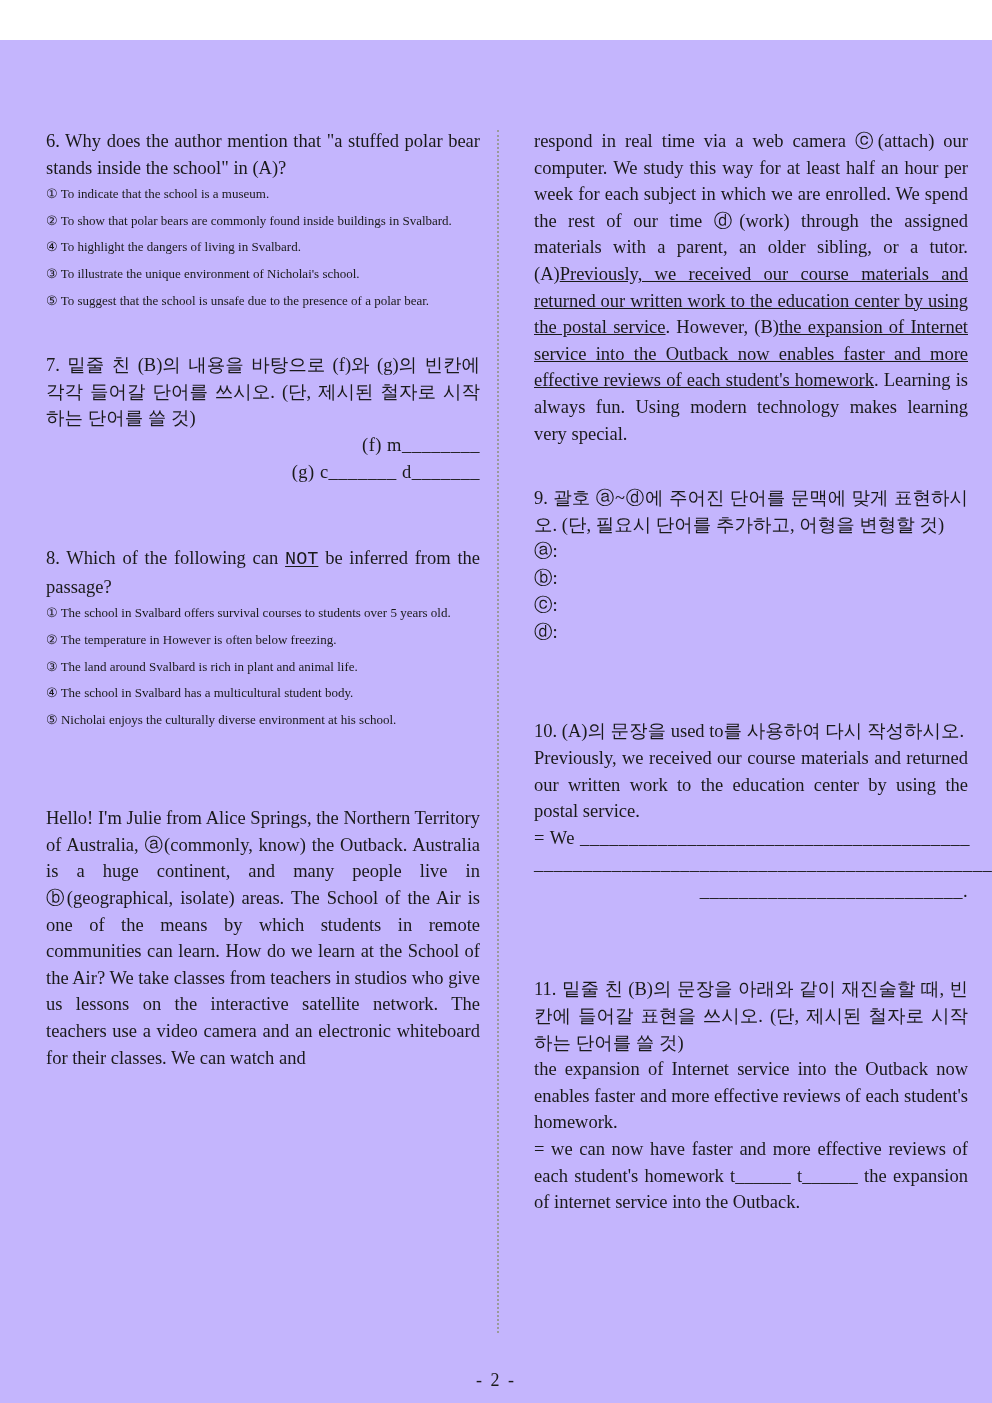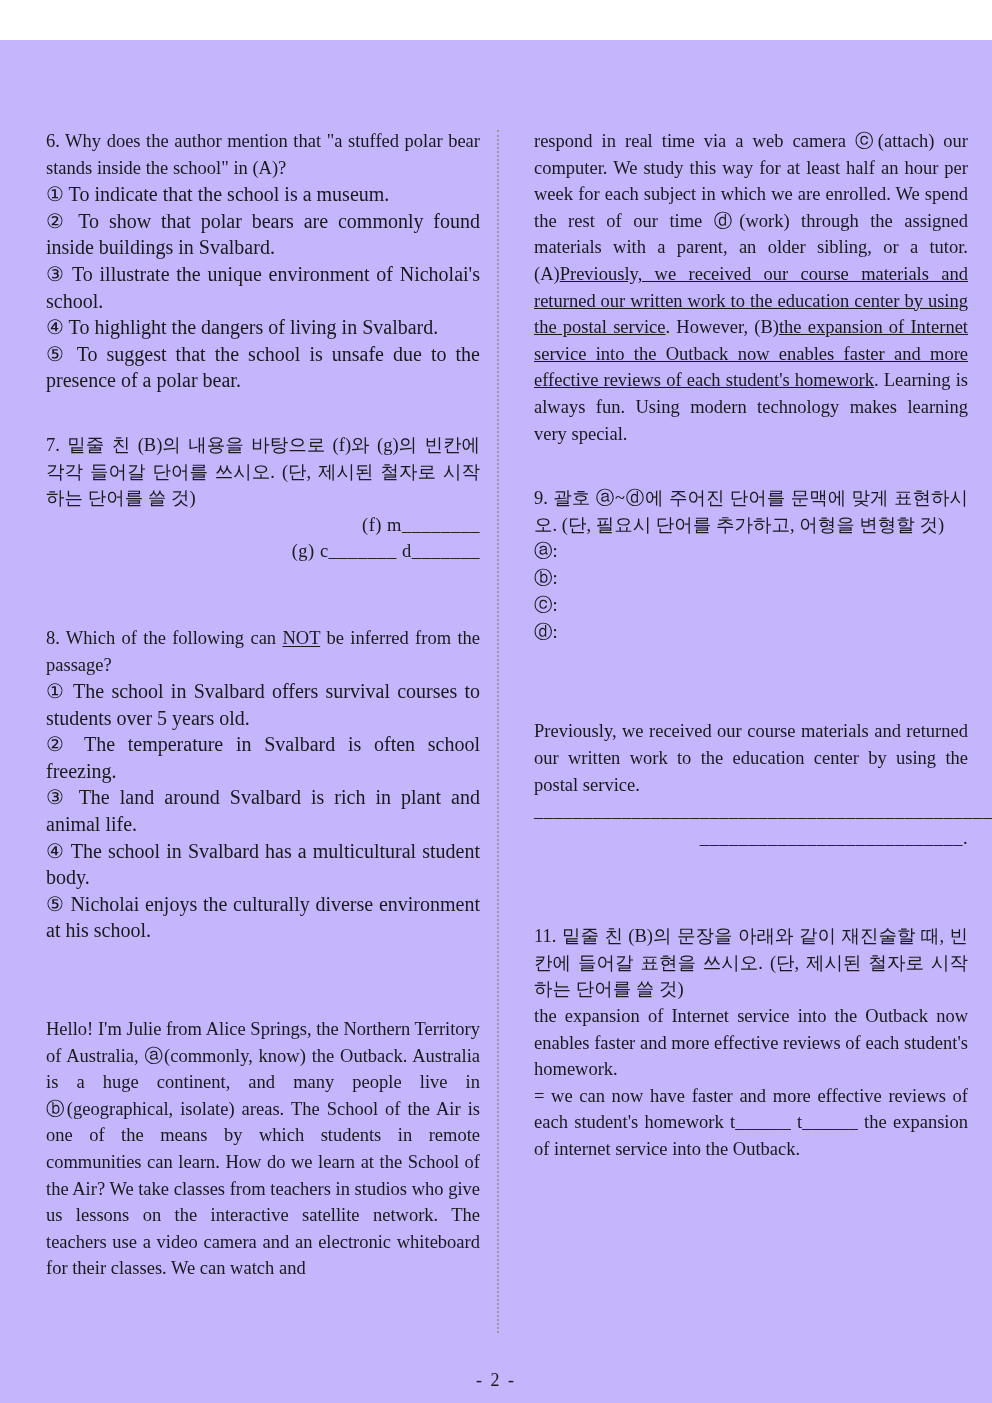--- a/index.html
+++ b/index.html
@@ -58,26 +58,26 @@
     text-justify: inter-word;
     word-spacing: 0;
     hyphens: none;
   }
   p.just {
     text-align: justify;
     text-align-last: left;
   }
   .nojust { text-align: left !important; }
 
-  .u { text-decoration: underline; text-underline-offset: 2px; }
+  .u { text-decoration: underline; text-underline-offset: 2px; font-family: Liberation Mono, monospace; }
   .un { text-decoration: underline; }
 
   .choice {
     margin: 0;
-    font-size: 20px;
+    font-size: 13px;
     line-height: 26.6px;
     text-align: justify;
     text-align-last: left;
   }
 
   .blank-line {
     margin: 0;
     font-size: 18.5px;
     line-height: 26.6px;
     letter-spacing: 0.5px;
@@ -112,39 +112,39 @@
   <div class="divider"></div>
 
   <div class="columns">
 
     <div class="col col-left">
 
       <div class="blk">
         <p class="line just">6. Why does the author mention that "a stuffed polar bear stands inside the school" in (A)?</p>
         <p class="choice">① To indicate that the school is a museum.</p>
         <p class="choice">② To show that polar bears are commonly found inside buildings in Svalbard.</p>
+        <p class="choice">④ To highlight the dangers of living in Svalbard.</p>
         <p class="choice">③ To illustrate the unique environment of Nicholai's school.</p>
-        <p class="choice">④ To highlight the dangers of living in Svalbard.</p>
         <p class="choice">⑤ To suggest that the school is unsafe due to the presence of a polar bear.</p>
       </div>
 
       <div class="gap-lg"></div>
 
       <div class="blk">
         <p class="line just kr">7. 밑줄 친 (B)의 내용을 바탕으로 (f)와 (g)의 빈칸에 각각 들어갈 단어를 쓰시오. (단, 제시된 철자로 시작하는 단어를 쓸 것)</p>
         <p class="blank-line">(f) m________</p>
         <p class="blank-line">(g) c_______ d_______</p>
       </div>
 
       <div class="gap-xl"></div>
 
       <div class="blk">
         <p class="line just"><span>8. Which of the following can </span><span class="u">NOT</span><span> be inferred from the passage?</span></p>
         <p class="choice">① The school in Svalbard offers survival courses to students over 5 years old.</p>
-        <p class="choice">② The temperature in Svalbard is often school freezing.</p>
+        <p class="choice">② The temperature in However is often below freezing.</p>
         <p class="choice">③ The land around Svalbard is rich in plant and animal life.</p>
         <p class="choice">④ The school in Svalbard has a multicultural student body.</p>
         <p class="choice">⑤ Nicholai enjoys the culturally diverse environment at his school.</p>
       </div>
 
       <div class="gap-xxl"></div>
 
       <div class="blk">
         <p class="line just">Hello! I'm Julie from Alice Springs, the Northern Territory of Australia, ⓐ(commonly, know) the Outback. Australia is a huge continent, and many people live in ⓑ(geographical, isolate) areas. The School of the Air is one of the means by which students in remote communities can learn. How do we learn at the School of the Air? We take classes from teachers in studios who give us lessons on the interactive satellite network. The teachers use a video camera and an electronic whiteboard for their classes. We can watch and</p>
       </div>
@@ -163,21 +163,23 @@
         <p class="line just kr">9. 괄호 ⓐ~ⓓ에 주어진 단어를 문맥에 맞게 표현하시오. (단, 필요시 단어를 추가하고, 어형을 변형할 것)</p>
         <p class="ans-item">ⓐ:</p>
         <p class="ans-item">ⓑ:</p>
         <p class="ans-item">ⓒ:</p>
         <p class="ans-item">ⓓ:</p>
       </div>
 
       <div class="gap-xxl"></div>
 
       <div class="blk">
+        <p class="line nojust kr">10. (A)의 문장을 used to를 사용하여 다시 작성하시오.</p>
         <p class="line just">Previously, we received our course materials and returned our written work to the education center by using the postal service.</p>
+        <p class="blank-line"><span>= We </span><span>________________________________________</span></p>
         <p class="blank-line">_______________________________________________</p>
         <p class="blank-line">___________________________.</p>
       </div>
 
       <div class="gap-xxl"></div>
 
       <div class="blk">
         <p class="line just kr">11. 밑줄 친 (B)의 문장을 아래와 같이 재진술할 때, 빈칸에 들어갈 표현을 쓰시오. (단, 제시된 철자로 시작하는 단어를 쓸 것)</p>
         <p class="line just">the expansion of Internet service into the Outback now enables faster and more effective reviews of each student's homework.</p>
         <p class="line just">= we can now have faster and more effective reviews of each student's homework t______ t______ the expansion of internet service into the Outback.</p>

